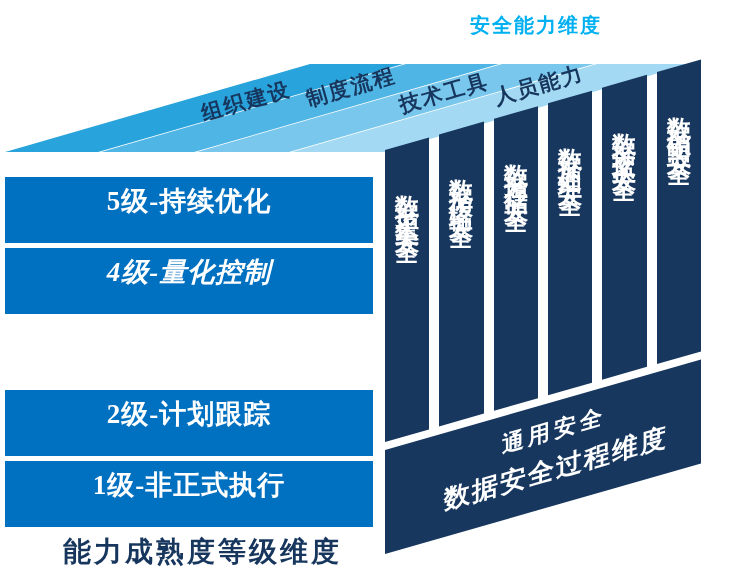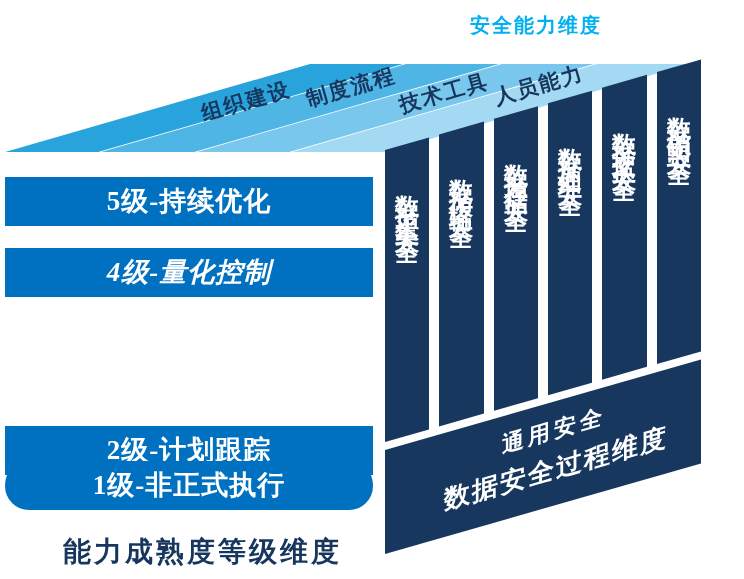--- a/index.html
+++ b/index.html
@@ -36,28 +36,28 @@
     transform:rotate(-16deg); transform-origin:center center;
     white-space:nowrap;
   }
   .cap-0{ left:200px; top:87px; }
   .cap-1{ left:305px; top:73px; }
   .cap-2{ left:398px; top:79px; }
   .cap-3{ left:493px; top:71px; }
 
   
   .bar{
-    position:absolute; left:5px; width:368px; height:49px;
+    position:absolute; left:5px; width:368px; height:66px;
     background:var(--bar_blue,#0070C0);
     color:#ffffff; font-size:27px; font-weight:bold;
     text-align:center; line-height:49px; letter-spacing:1px;
     white-space:nowrap;
   }
   .bar-0{ top:177px; } .bar-1{ top:248px;font-style:italic; } .bar-2{ top:319px; }
-  .bar-3{ top:390px;margin-top:36px; } .bar-4{ top:461px;border-radius:24px; }
+  .bar-3{ top:390px; } .bar-4{ top:461px; }
 
   .maturity-title{
     position:absolute; left:63px; top:533px;
     font-size:28px; font-weight:bold; letter-spacing:3px;
     color:var(--label_navy,#17365D); white-space:nowrap;
   }
 
   
   .right-face{
     position:absolute; left:385px; top:150px; width:316px; height:404px;

